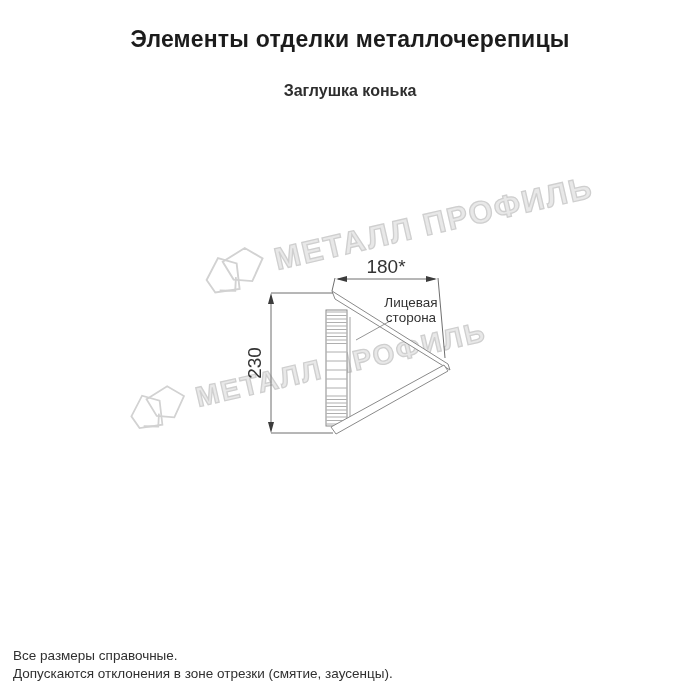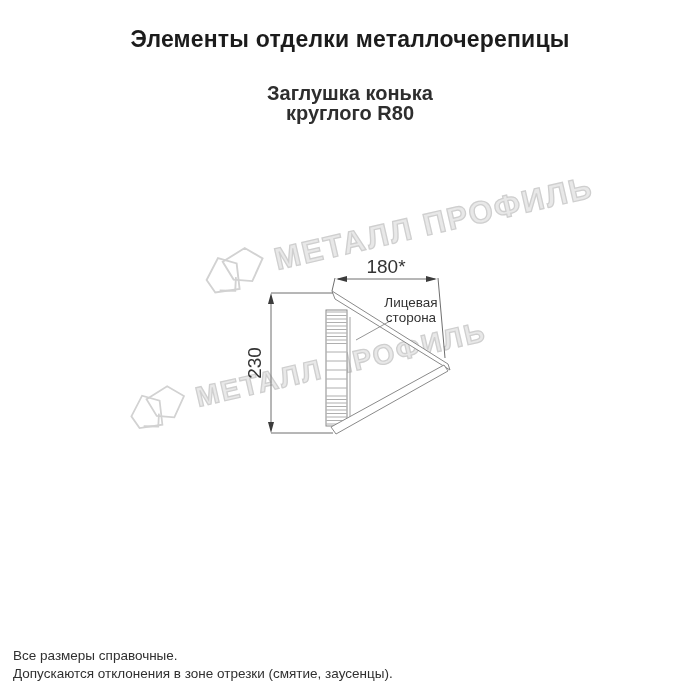--- a/index.html
+++ b/index.html
@@ -5,21 +5,21 @@
   html,body { margin:0; padding:0; background:#fff; }
   .page {
     position:relative; width:700px; height:700px; background:#ffffff;
     font-family:"Liberation Sans", sans-serif; overflow:hidden;
   }
   .title {
     position:absolute; top:26px; left:0; width:700px; text-align:center;
     font-size:23px; font-weight:bold; color:#1c1c1c; letter-spacing:0.2px;
   }
   .subtitle { position:absolute; left:0; width:700px; text-align:center;
-    font-size:20px; font-weight:bold; color:#2e2e2e; }
+    font-size:16px; font-weight:bold; color:#2e2e2e; }
   .sub1 { top:82px; }
   .sub2 { top:102px; }
   .sub3 { top:137px; }
   .footer-line { position:absolute; left:13px; font-size:13.5px; color:#303030; }
   .foot1 { top:648px; }
   .foot2 { top:666px; }
 
   .watermark {
     position:absolute; display:flex; align-items:center; gap:8px;
     transform:rotate(-13deg); transform-origin:left center; pointer-events:none;
@@ -56,21 +56,20 @@
         <path d="M3,30 L20,10 L38,20 L35,47 L9,45 Z"></path>
         <path d="M24,15 L50,6 L66,21 L50,42 L31,36 Z"></path>
         <path d="M14,44 L30,48 L34,34"></path>
       </g>
     </svg>
     <span class="wm-text">МЕТАЛЛ ПРОФИЛЬ</span>
   </div>
 
   <div class="title">Элементы отделки металлочерепицы</div>
   <div class="subtitle sub1">Заглушка конька</div>
-  <div class="subtitle sub2">круглого R80</div>
 
   <svg class="diagram-svg" width="700" height="700" viewBox="0 0 700 700">
 
     <g>
       <rect x="326" y="310" width="21" height="116" fill="#ffffff" stroke="#8a8a8a" stroke-width="1"></rect>
       <g id="ribs" stroke="#9a9a9a" stroke-width="0.8">
           <line x1="326.5" x2="346.5" y1="312" y2="312"></line>
           <line x1="326.5" x2="346.5" y1="315.5" y2="315.5"></line>
           <line x1="326.5" x2="346.5" y1="319" y2="319"></line>
           <line x1="326.5" x2="346.5" y1="322.5" y2="322.5"></line>

